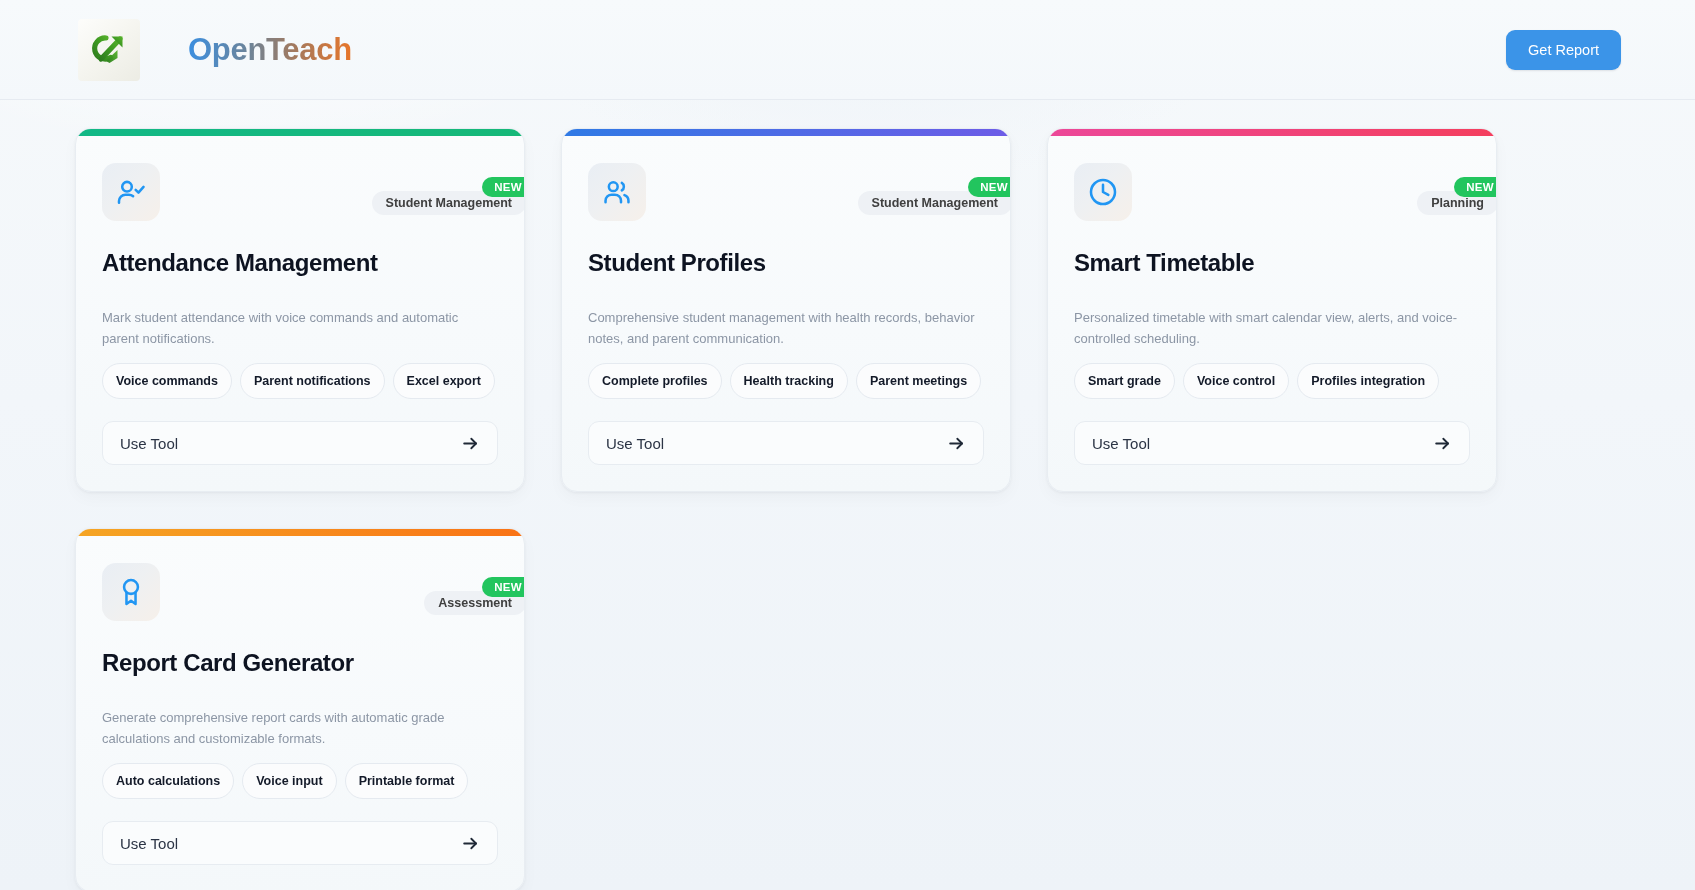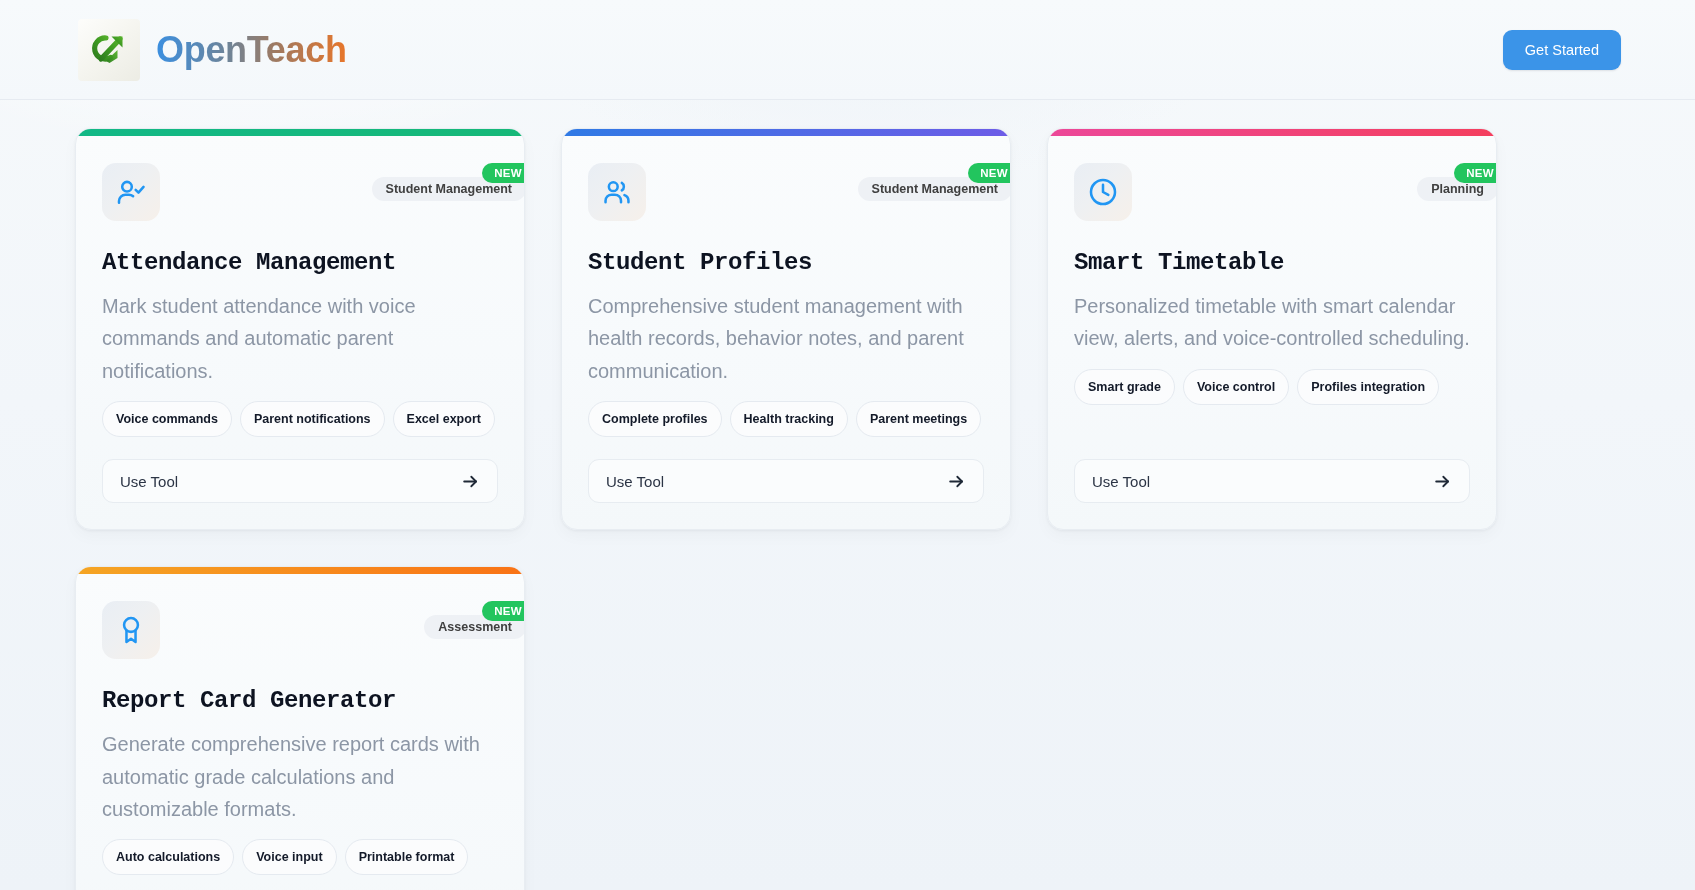--- a/index.html
+++ b/index.html
@@ -51,28 +51,29 @@
     height: 62px;
     border-radius: 4px;
     background: linear-gradient(140deg, #fdfdfb 0%, #f4f4ee 55%, #ecece4 100%);
     display: flex;
     align-items: center;
     justify-content: center;
     overflow: hidden;
   }
 
   .brand-name {
-    font-size: 36px;
+    font-size: 31px;
     font-weight: 700;
     letter-spacing: -0.3px;
     background: linear-gradient(90deg, #3b8fe0 0%, #6f8497 38%, #9d7a63 62%, #e8762a 100%);
     -webkit-background-clip: text;
     background-clip: text;
     color: transparent;
     white-space: nowrap;
+    margin-left: 32px;
   }
 
   .spacer { flex: 1; }
 
   .get-started {
     background: #3b94e8;
     color: #ffffff;
     border: none;
     border-radius: 9px;
     font-size: 14.5px;
@@ -109,21 +110,21 @@
   .card-accent {
     position: absolute;
     top: 0; left: 0; right: 0;
     height: 7px;
     border-radius: 16px 16px 0 0;
   }
 
   .card-head {
     position: relative;
     display: flex;
-    align-items: flex-start;
+    align-items: center;
     justify-content: space-between;
     margin-bottom: 28px;
   }
 
   .icon-tile {
     width: 58px;
     height: 58px;
     border-radius: 14px;
     background: linear-gradient(135deg, #e9eef4 0%, #eef0f2 45%, #f6f0ea 100%);
     display: flex;
@@ -167,29 +168,29 @@
     white-space: nowrap;
     z-index: 2;
   }
 
   .card-title {
     font-size: 24px;
     font-weight: 700;
     letter-spacing: -0.4px;
     color: #0d1321;
     margin-bottom: 14px;
-    font-family: Liberation Mono, monospace;
   }
 
   .card-desc {
-    font-size: 20px;
+    font-size: 13px;
     line-height: 1.62;
     color: #8c96a5;
     margin-bottom: 14px;
     max-width: 400px;
+    margin-top: 16px;
   }
 
   .tags {
     display: flex;
     flex-wrap: wrap;
     gap: 8px;
     margin-bottom: 22px;
   }
 
   .tag {
@@ -245,21 +246,21 @@
         <path d="M17 34 L36 14" stroke="url(#lg)" stroke-width="5.2" stroke-linecap="round" fill="none"></path>
         <path d="M27.5 11.5 L38.5 11.5 L38.5 22.5 Z" fill="url(#lg)"></path>
         <path d="M22 36 L33.5 25 L33.5 33 L25.5 38 Z" fill="url(#lg)" opacity="0.95"></path>
       </svg>
     </div>
     <span class="brand-name">OpenTeach</span>
   </div>
 
   <div class="spacer"></div>
 
-  <button class="get-started">Get Started</button>
+  <button class="get-started">Get Report</button>
 </header>
 
 <main class="grid">
 
   <section class="card">
     <div class="card-accent" style="background:linear-gradient(90deg,#12b886 0%,#16b878 100%)"></div>
 
     <div class="card-head">
       <div class="icon-tile">
         <svg width="32" height="32" viewBox="0 0 24 24" fill="none" stroke="#2196f3" stroke-width="1.9" stroke-linecap="round" stroke-linejoin="round">

